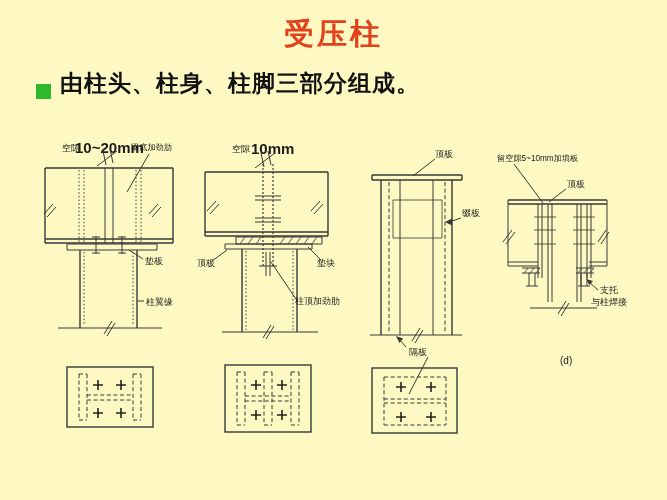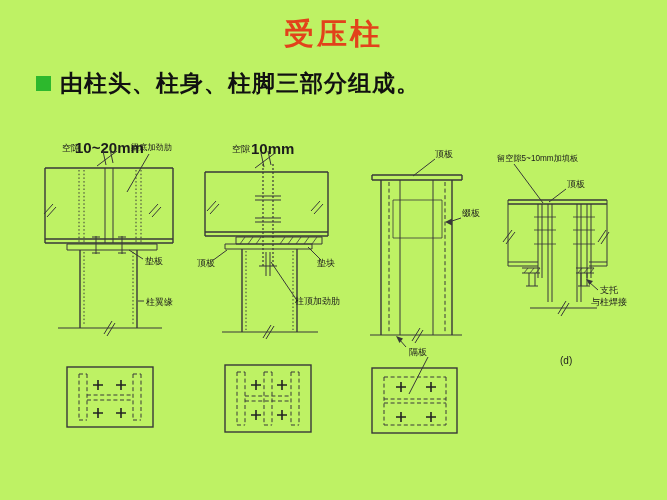--- a/index.html
+++ b/index.html
@@ -1,20 +1,20 @@
 <!DOCTYPE html>
 <html><head>
 <meta charset="utf-8">
 <style>
   html,body{margin:0;padding:0;background:#fff;}
-  .slide{position:relative;width:667px;height:500px;background:#bef264;overflow:hidden;
+  .slide{position:relative;width:667px;height:500px;background:#fef9c3;overflow:hidden;
          font-family:"Liberation Sans","DejaVu Sans",sans-serif;}
   .title{position:absolute;top:14px;left:0;width:100%;text-align:center;
          font-size:30px;font-weight:bold;color:#e2421b;letter-spacing:3px;}
-  .bullet-row{position:absolute;top:68px;left:36px;display:flex;align-items:center;}
+  .bullet-row{position:absolute;top:68px;left:36px;display:flex;align-items:flex-end;}
   .bullet-marker{width:15px;height:15px;background:#2db82d;margin-right:9px;flex:0 0 auto;}
   .bullet-text{font-size:23px;font-weight:bold;color:#111;letter-spacing:1px;}
   svg.figure{position:absolute;top:0;left:0;}
   svg text{font-family:"Liberation Sans","DejaVu Sans",sans-serif;fill:#1c1c1c;}
   svg .ln{stroke:#383838;stroke-width:1;fill:none;}
   svg .ln2{stroke:#383838;stroke-width:1.4;fill:none;}
   svg .thin{stroke:#383838;stroke-width:0.8;fill:none;}
   svg .riv{stroke:#383838;stroke-width:1;fill:none;stroke-dasharray:1.5 2.2;}
   svg .dsh{stroke:#383838;stroke-width:1;fill:none;stroke-dasharray:4 2.6;}
   svg .plus{stroke:#222;stroke-width:1.6;fill:none;}

